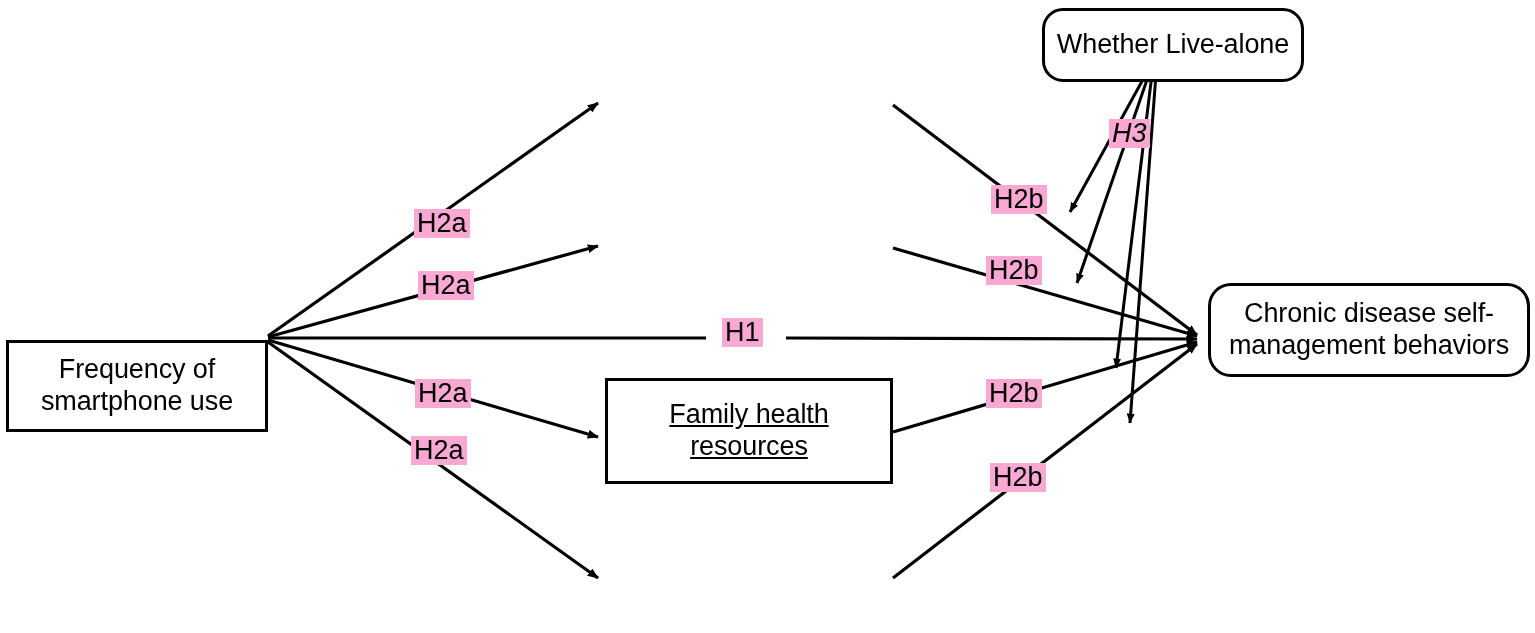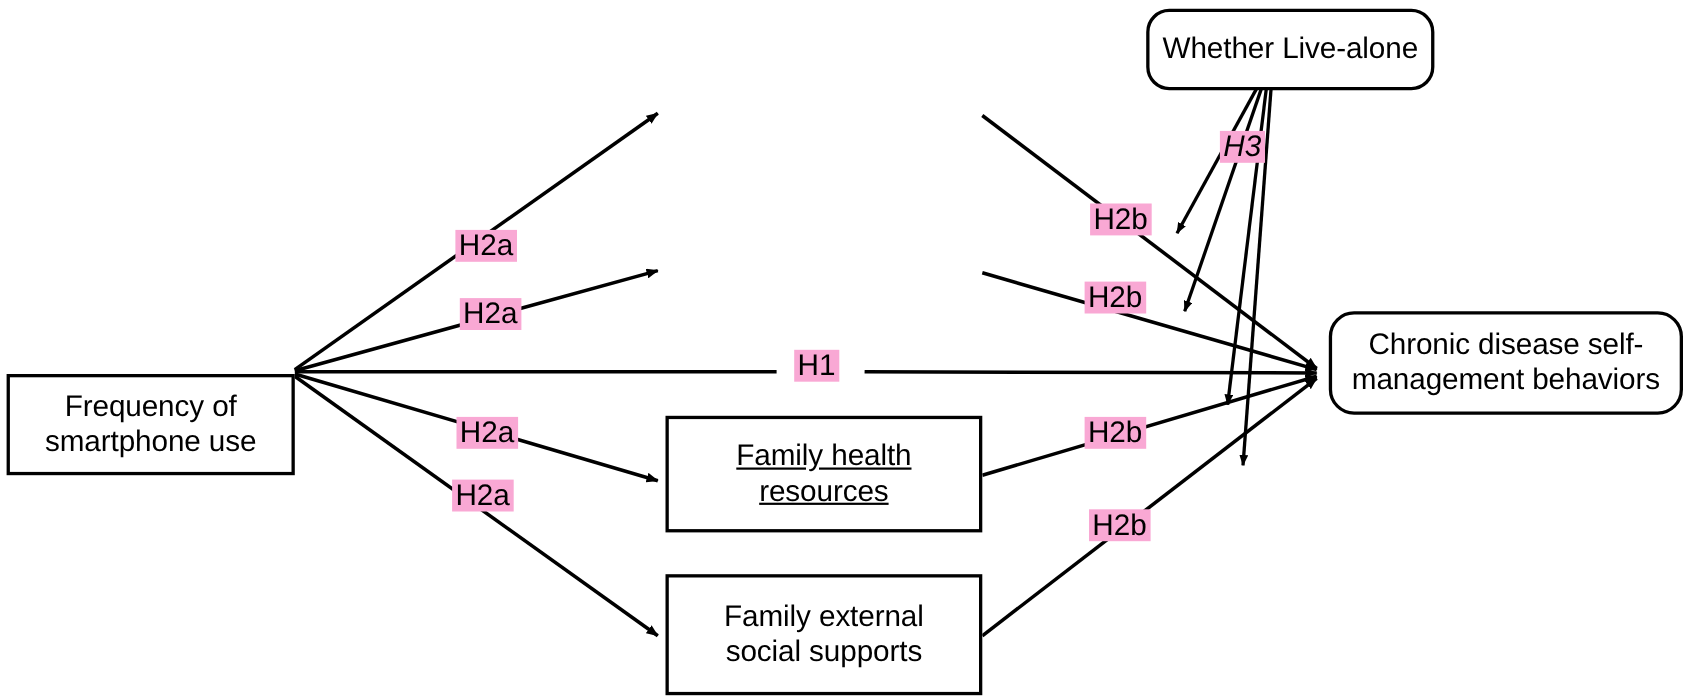--- a/index.html
+++ b/index.html
@@ -102,22 +102,20 @@
   </svg>
 
   <div class="node-box" style="left:6px; top:292px; width:262px; height:92px;margin-top:48px;">Frequency of
 smartphone use</div>
 
 
 
   <div class="node-box" style="left:605px; top:378px; width:288px; height:106px;text-decoration:underline;">Family health
 resources</div>
 
-  <div class="node-box" style="left:605px; top:522px; width:288px; height:110px;">Family external
-social supports</div>
 
   <div class="node-box" style="left:1042px; top:8px; width:262px; height:74px;border-radius:21px;">Whether Live-alone</div>
 
   <div class="node-box" style="left:1208px; top:283px; width:322px; height:94px;border-radius:23px;">Chronic disease self-
 management behaviors</div>
 
   <span class="edge-label" style="left:414px; top:209px;">H2a</span>
 
   <span class="edge-label" style="left:418px; top:271px;">H2a</span>
 

